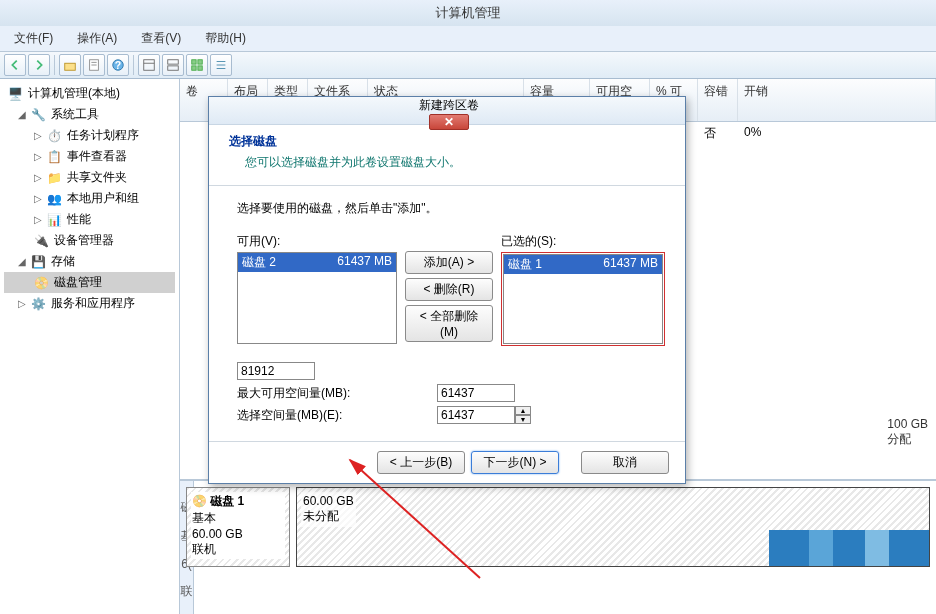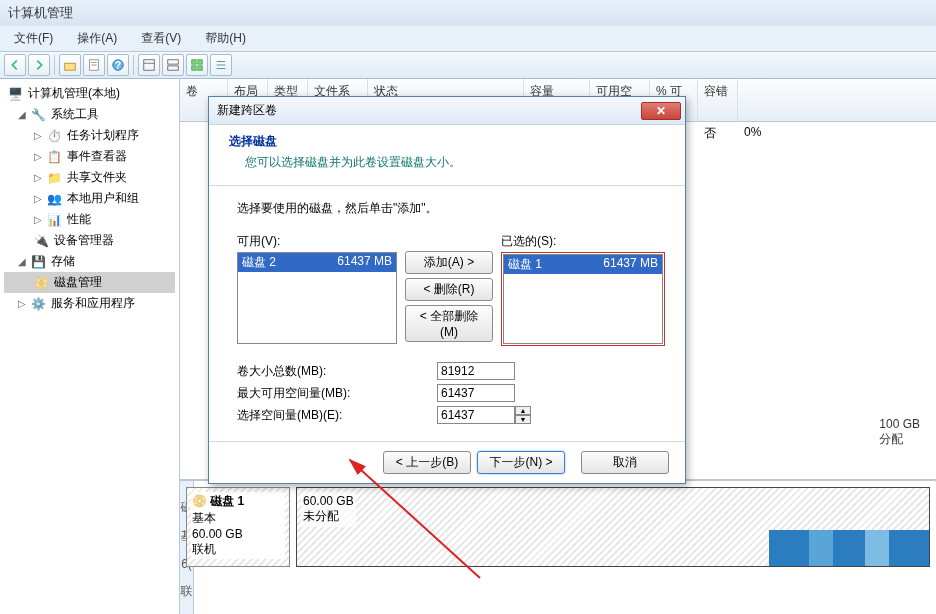--- a/index.html
+++ b/index.html
@@ -1,18 +1,18 @@
 <!DOCTYPE html>
 <html><head>
 <meta charset="utf-8">
 <style>
 * { box-sizing: border-box; margin: 0; padding: 0; font-family: "Microsoft YaHei", "SimSun", sans-serif; font-size: 12px; }
 body { background: #d6e4f0; width: 936px; height: 614px; overflow: hidden; position: relative; }
 
-.window-title { padding: 4px 8px; color: #333; font-size: 13px; background: linear-gradient(#e8f0fa, #d6e4f0); }
+.window-title { padding: 4px 8px; color: #333; font-size: 13px; background: linear-gradient(#e8f0fa, #d6e4f0); text-align: center; }
 
 .menubar { display: flex; gap: 4px; padding: 2px 4px; background: #e8f0fa; border-bottom: 1px solid #b8c8d8; }
 .menubar span { padding: 2px 10px; color: #333; }
 
 .toolbar { display: flex; gap: 2px; padding: 2px 4px; background: linear-gradient(#f4f8fc, #e0ecf6); border-bottom: 1px solid #a8bcd0; align-items: center; }
 .tbtn { width: 22px; height: 22px; border: 1px solid #a8bcd0; border-radius: 2px; display: flex; align-items: center; justify-content: center; background: linear-gradient(#fff, #e8f0f8); }
 .tbtn svg { width: 14px; height: 14px; }
 .tsep { width: 1px; height: 20px; background: #b8c8d8; margin: 0 2px; }
 
 .main { display: flex; height: calc(100% - 72px); }
@@ -33,21 +33,21 @@
 
 .disk-panel { position: absolute; left: 0; right: 0; bottom: 0; top: 400px; border-top: 2px solid #b8c8d8; padding: 6px; }
 .disk-row { display: flex; gap: 6px; height: 80px; }
 .disk-label { width: 104px; border: 1px solid #888; background: repeating-linear-gradient(135deg,#e8e8e8,#e8e8e8 2px,#fff 2px,#fff 5px); padding: 4px; font-size: 11px; }
 .disk-vol { flex: 1; border: 1px solid #444; background: repeating-linear-gradient(135deg,#e8e8e8,#e8e8e8 2px,#fff 2px,#fff 5px); padding: 4px; font-size: 11px; position: relative; }
 .pixelated { position:absolute; right:0; bottom:0; width:160px; height:36px; background: linear-gradient(90deg,#2b7dbf 0 25%,#5aa5d8 25% 40%,#2b7dbf 40% 60%,#7fbce3 60% 75%,#2b7dbf 75% 100%); filter:blur(0.2px);}
 .hidden-left { position:absolute; left:0; top:400px; width:14px; height:160px; background:#e8f0fa; border-right:1px solid #b8c8d8; display:flex; flex-direction:column; gap:12px; padding-top:20px; align-items:center; color:#555; font-size:11px;}
 
 
 .wizard { position: absolute; left: 208px; top: 96px; width: 478px; height: 388px; background: #fff; border: 1px solid #5b7fa8; box-shadow: 2px 3px 8px rgba(0,0,0,0.3); }
-.wiz-title { height: 28px; background: linear-gradient(#f4f8fc,#dfeaf5); display: flex; align-items: center; justify-content: space-between; padding: 0 4px 0 8px; border-bottom:1px solid #c8d6e4;}
+.wiz-title { height: 28px; background: linear-gradient(#f4f8fc,#dfeaf5); display: flex; align-items: center; justify-content: space-between; padding: 0 4px 0 8px; border-bottom:1px solid #c8d6e4;flex-direction:column;}
 .wiz-close { width: 40px; height: 18px; background: linear-gradient(#e27b72,#c8463a); border:1px solid #a03028; border-radius:2px; display:flex; align-items:center; justify-content:center; color:#fff; font-weight:bold;}
 .wiz-head { padding: 8px 20px 14px 20px; border-bottom:1px solid #d0d8e0;}
 .wiz-head .h1 { font-weight: bold; color:#003399; }
 .wiz-head .h2 { padding: 4px 0 0 16px; color:#0f766e; }
 .wiz-body { padding: 14px 28px; position: relative; }
 .wiz-body p.instr { margin-bottom: 16px; }
 .lists { display: flex; gap: 8px; align-items:flex-start; }
 .list-col { width: 191px; }
 .list-col label { display:block; margin-bottom:2px; }
 .listbox { border:1px solid #888; height: 92px; width:160px; overflow:hidden; font-family:"SimSun",monospace; font-size:12px;}
@@ -200,20 +200,21 @@
     <div class="tbl-head">
       <div class="th" style="width:48px">卷</div>
       <div class="th" style="width:40px">布局</div>
       <div class="th" style="width:40px">类型</div>
       <div class="th" style="width:60px">文件系统</div>
       <div class="th" style="width:156px">状态</div>
       <div class="th" style="width:66px">容量</div>
       <div class="th" style="width:60px">可用空间</div>
       <div class="th" style="width:48px">% 可用</div>
       <div class="th" style="width:40px">容错</div>
+      <div class="th" style="flex:1">开销</div>
     </div>
     <div class="tbl-row">
       <div class="td" style="width:48px"></div>
         <div class="td" style="width:40px"></div>
         <div class="td" style="width:40px"></div>
       <div class="td" style="width:60px"></div>
         <div class="td" style="width:156px"></div>
         <div class="td" style="width:66px"></div>
       <div class="td" style="width:60px"></div>
         <div class="td" style="width:48px"></div>
@@ -221,21 +222,21 @@
       <div class="td">0%</div>
     </div>
 
     <div class="hidden-left">
       <span>磁</span>
       <span>基</span>
       <span>6(</span>
       <span>联</span>
     </div>
 
-    <div style="position:absolute; right:16px; top:338px; font-size:11px; color:#333;">
+    <div style="position:absolute; right:8px; top:338px; font-size:11px; color:#333;">
       <div>100 GB</div>
       <div>分配</div>
     </div>
 
     <div class="disk-panel">
       <div class="disk-row">
         <div class="disk-label">
           <div style="background:#fff;padding:1px;">
             <div>📀 <b>磁盘 1</b></div>
             <div>基本</div>
@@ -288,21 +289,20 @@
             <div class="row sel">
               <span>磁盘 1</span>
                 <span>61437 MB</span>
             </div>
           </div>
         </div>
       </div>
     </div>
     <div class="fields">
       <div class="frow">
-        <label>卷大小总数(MB):</label>
         <input readonly="" value="81912" style="">
       </div>
       <div class="frow">
         <label>最大可用空间量(MB):</label>
         <input readonly="" value="61437" style="">
       </div>
       <div class="frow">
         <label>选择空间量(MB)(E):</label>
         <div class="spinner">
           <input value="61437" style="">
@@ -310,21 +310,21 @@
             <div>▲</div>
             <div>▼</div>
           </div>
         </div>
       </div>
     </div>
   </div>
   <div class="wiz-footer">
     <button>&lt; 上一步(B)</button>
     <button class="focus">下一步(N) &gt;</button>
-    <button style="margin-left:10px">取消</button>
+    <button style="margin-left:16px">取消</button>
   </div>
 </div>
 
 <svg class="arrow">
   <defs>
       <marker id="ah" markerWidth="10" markerHeight="10" refX="8" refY="3" orient="auto">
         <path d="M0,0 L0,6 L9,3 z" fill="#d22"></path>
       </marker>
     </defs>
   <line x1="140" y1="120" x2="10" y2="2" stroke="#d22" stroke-width="2" marker-end="url(#ah)"></line>

